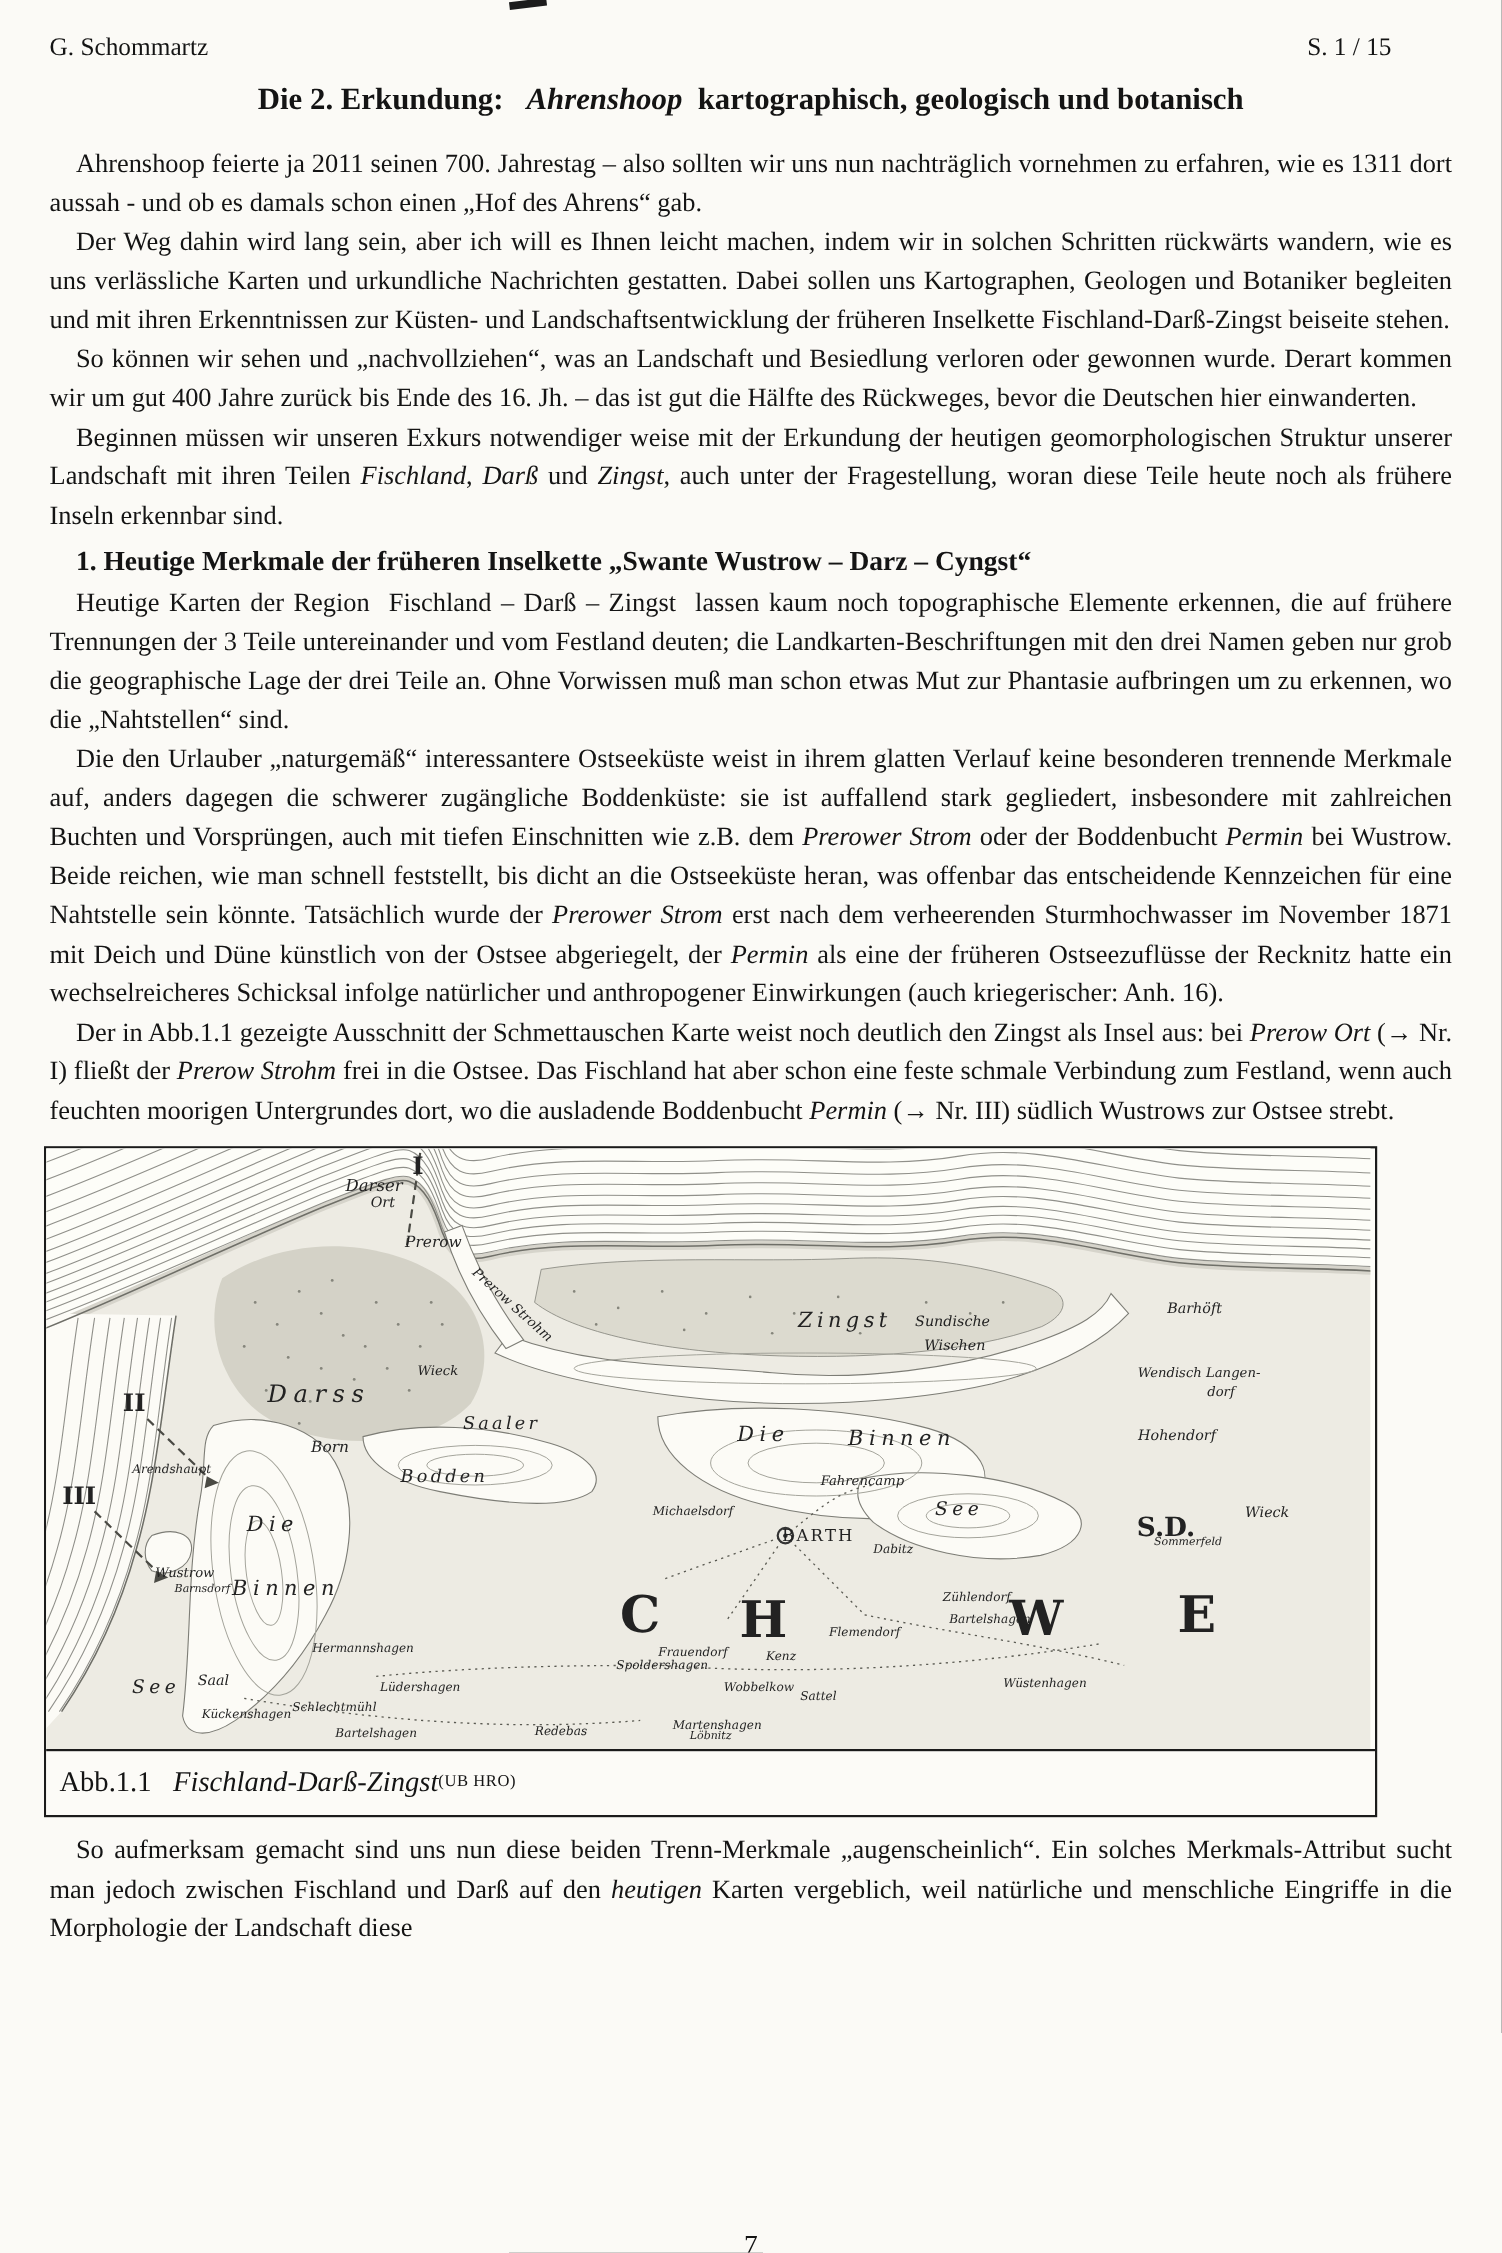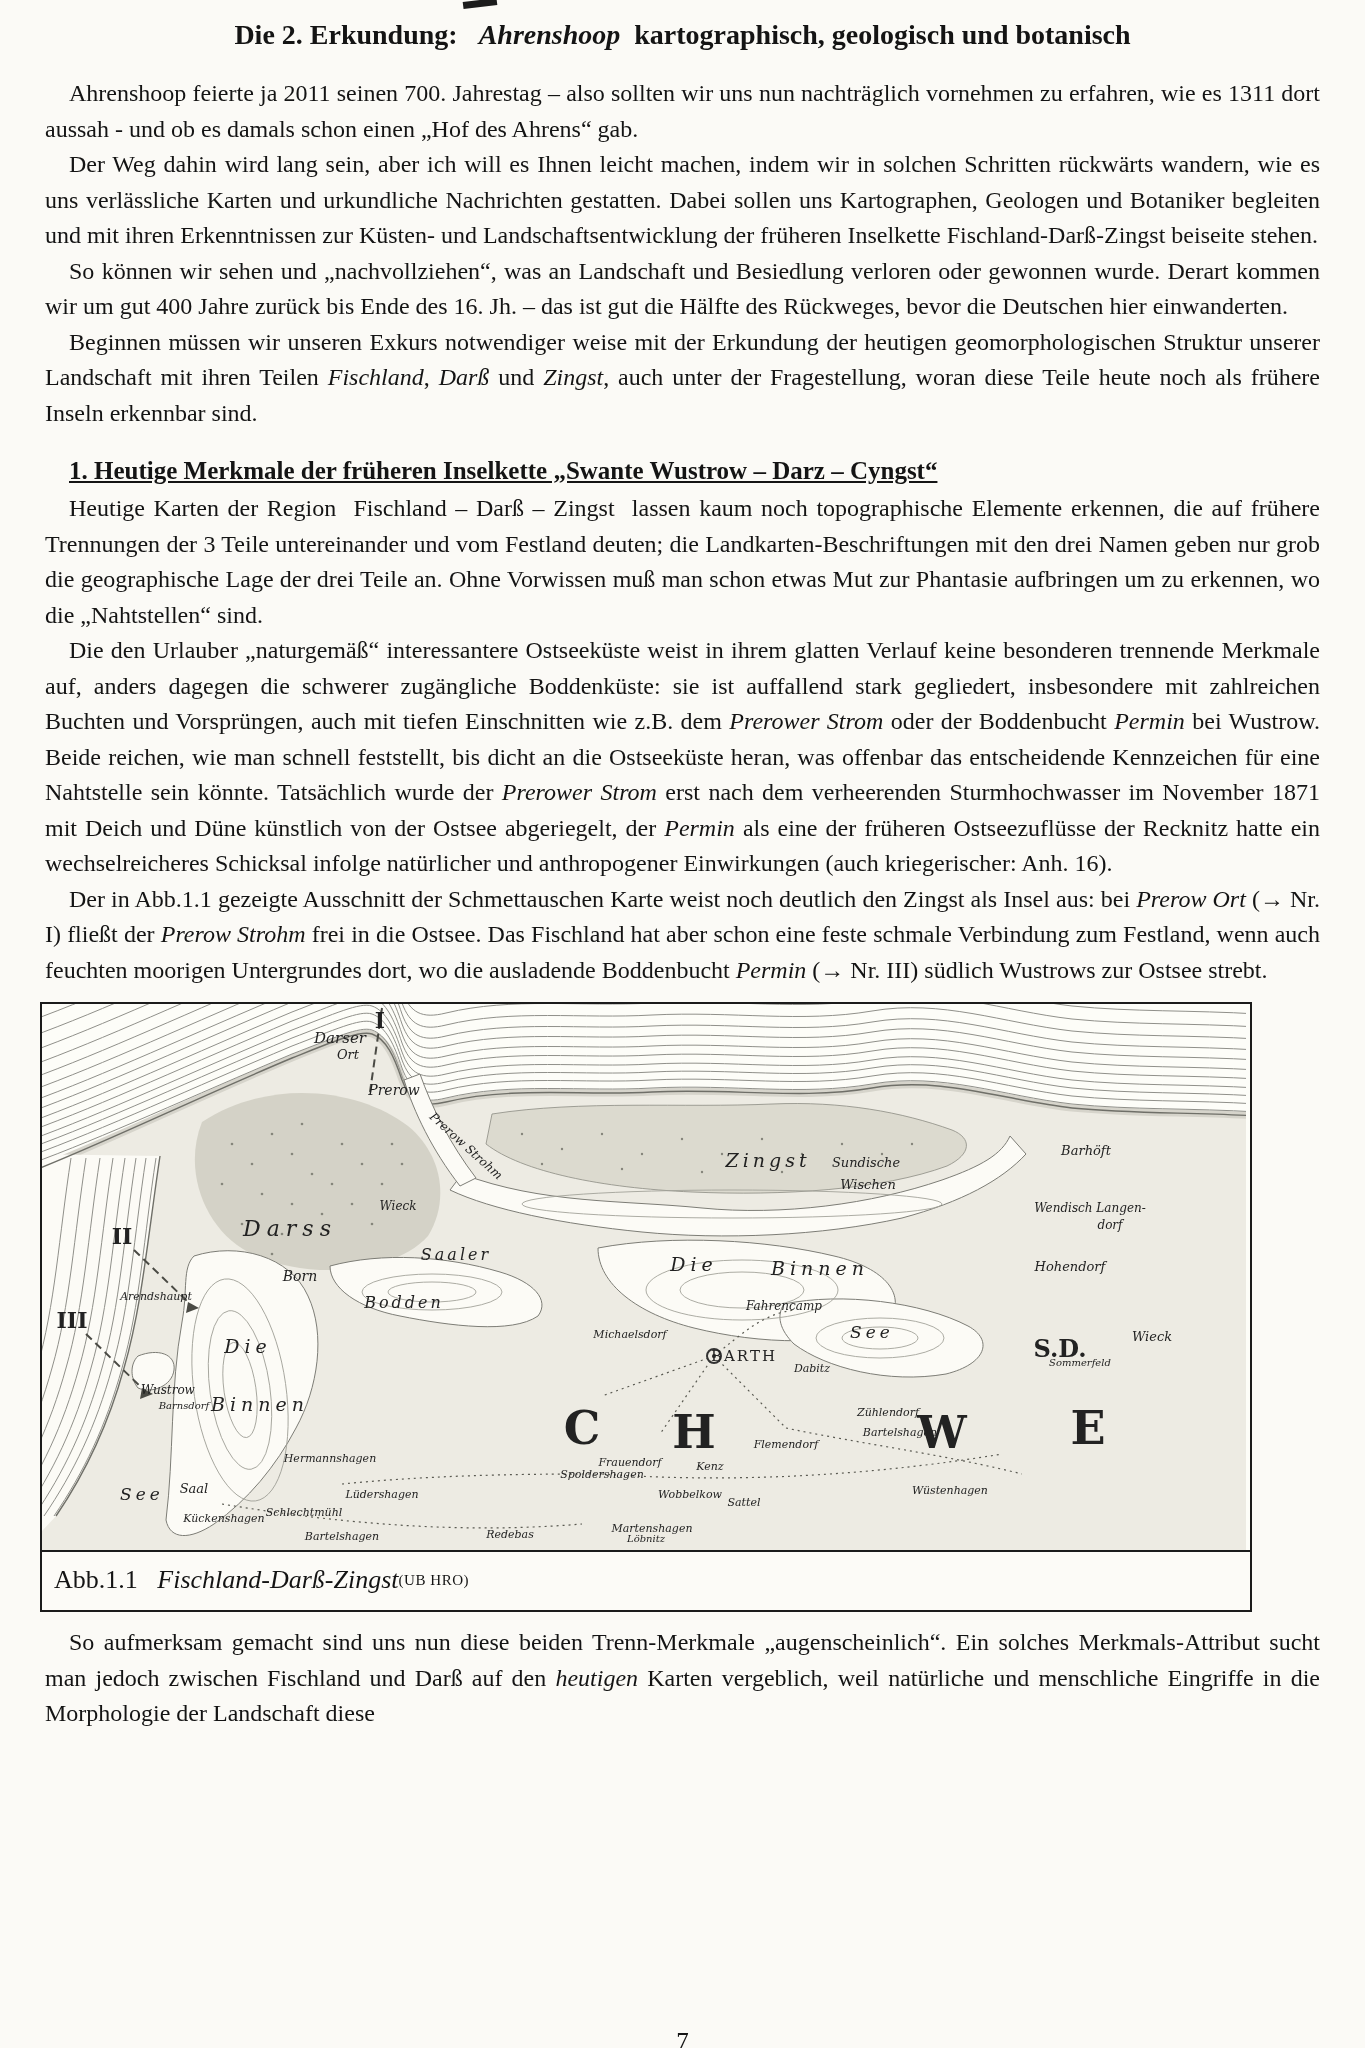--- a/index.html
+++ b/index.html
@@ -7,21 +7,21 @@
     position:relative;width:1365px;height:2048px;margin:0 auto;
     background:#fbfaf6;color:#141414;overflow:hidden;
     font-family:"Liberation Serif","DejaVu Serif",serif;
   }
   .artifact{position:absolute;top:0;left:463px;width:34px;height:7px;background:#1c1c1c;transform:rotate(-7deg);}
   .page-header{display:flex;justify-content:space-between;padding:30px 100px 0 45px;font-size:23px;line-height:26px;}
   .doc-title{text-align:center;font-size:28px;line-height:34px;margin-top:18px;}
   .content{padding:0 45px;}
   .para{font-size:24px;line-height:35.5px;text-align:justify;text-indent:24px;}
   .first-para{margin-top:24px;}
-  .sec-head{font-size:25px;line-height:36px;text-indent:24px;margin:22px 0 2px 0;text-decoration:underline;}
+  .sec-head{font-size:25px;line-height:36px;text-indent:24px;margin:6px 0 2px 0;}
   .it{font-style:italic;}
   .bd{font-weight:bold;}
   .sup{vertical-align:super;font-size:0.58em;letter-spacing:.5px;}
   .figure{margin:14px 0 0 -5px;width:1208px;border:2px solid #1b1b1b;background:#fdfdf8;}
   .map-area{position:relative;width:1204px;height:546px;overflow:hidden;background:#fdfdf8;}
   .map-area svg{position:absolute;left:0;top:0;}
   .map-label{
     position:absolute;font-family:"DejaVu Serif","Liberation Serif",serif;
     font-style:italic;color:#222;white-space:nowrap;z-index:3;
   }
@@ -30,20 +30,24 @@
     font-size:26px;padding:3px 10px 5px 12px;background:#fcfbf7;}
   .page-num{position:absolute;top:2028px;left:0;right:0;text-align:center;font-size:25px;}
 </style>
 </head>
 <body>
 
 <div class="page">
 
   <div class="artifact"></div>
 
+  <div class="page-header">
+    <span>G. Schommartz</span>
+    <span>S. 1 / 15</span>
+  </div>
 
   <div class="doc-title"><span class="bd">Die 2. Erkundung:</span><span class="bd">&nbsp;&nbsp; </span><span class="it bd">Ahrenshoop</span><span class="bd">&nbsp; kartographisch, geologisch und botanisch</span></div>
 
   <div class="content">
     <div class="para first-para"><span>Ahrenshoop feierte ja 2011 seinen 700. Jahrestag – also sollten wir uns nun nachträglich vornehmen zu erfahren, wie es 1311 dort aussah - und ob es damals schon einen „Hof des Ahrens“ gab.</span></div>
     <div class="para"><span>Der Weg dahin wird lang sein, aber ich will es Ihnen leicht machen, indem wir in solchen Schritten rückwärts wandern, wie es uns verlässliche Karten und urkundliche Nachrichten gestatten. Dabei sollen uns Kartographen, Geologen und Botaniker begleiten und mit ihren Erkenntnissen zur Küsten- und Landschaftsentwicklung der früheren Inselkette Fischland-Darß-Zingst beiseite stehen.</span></div>
     <div class="para"><span>So können wir sehen und „nachvollziehen“, was an Landschaft und Besiedlung verloren oder gewonnen wurde. Derart kommen wir um gut 400 Jahre zurück bis Ende des 16. Jh. – das ist gut die Hälfte des Rückweges, bevor die Deutschen hier einwanderten.</span></div>
     <div class="para"><span>Beginnen müssen wir unseren Exkurs notwendiger weise mit der Erkundung der heutigen geomorphologischen Struktur unserer Landschaft mit ihren Teilen </span><span class="it">Fischland</span><span>, </span><span class="it">Darß</span><span> und </span><span class="it">Zingst</span><span>, auch unter der Fragestellung, woran diese Teile heute noch als frühere Inseln erkennbar sind.</span></div>
     <div class="sec-head"><span class="bd">1. Heutige Merkmale der früheren Inselkette „Swante Wustrow – Darz – Cyngst“</span></div>
     <div class="para"><span>Heutige Karten der Region&nbsp; Fischland – Darß – Zingst&nbsp; lassen kaum noch topographische Elemente erkennen, die auf frühere Trennungen der 3 Teile untereinander und vom Festland deuten; die Landkarten-Beschriftungen mit den drei Namen geben nur grob die geographische Lage der drei Teile an. Ohne Vorwissen muß man schon etwas Mut zur Phantasie aufbringen um zu erkennen, wo die „Nahtstellen“ sind.</span></div>

